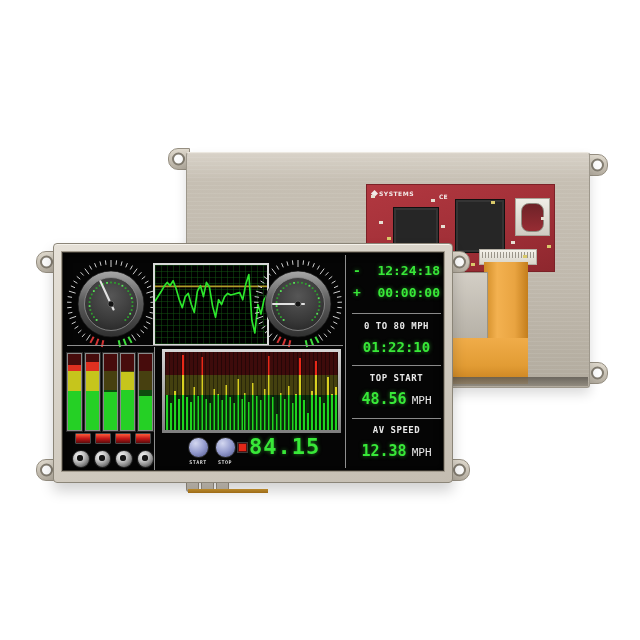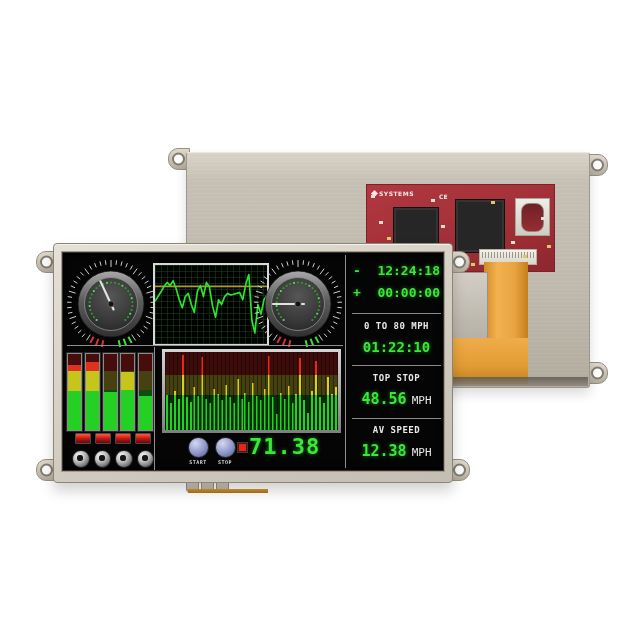--- a/index.html
+++ b/index.html
@@ -428,41 +428,41 @@
               <div class="sbar" style="height: 55%; background: linear-gradient(to top, rgb(31, 212, 31) 0px, rgb(31, 212, 31) 81.8%, rgb(216, 208, 32) 81.8%, rgb(216, 208, 32) 100%);"></div>
             </div>
           </div>
       </div>
 
       <div class="push-btn" style="left:125px;top:184px;"></div>
       <div class="btn-label" style="left:118px;top:206px;">START</div>
       <div class="push-btn" style="left:152px;top:184px;"></div>
       <div class="btn-label" style="left:145px;top:206px;">STOP</div>
       <div class="led"></div>
-      <div class="odometer seg7">71.38</div>
+      <div class="odometer seg7">84.15</div>
 
       <div class="rp">
         <div class="rp-row rp-flex" style="top:10px;">
           <span class="seg7" style="font-size:13px;">-</span>
           <span class="seg7" style="font-size:13px;">12:24:18</span>
         </div>
         <div class="rp-row rp-flex" style="top:32px;">
           <span class="seg7" style="font-size:13px;">+</span>
           <span class="seg7" style="font-size:13px;">00:00:00</span>
         </div>
         <div class="rp-hr" style="top:60px;"></div>
         <div class="rp-row" style="top:68px;">
           <div class="lbl">0 TO 80 MPH</div>
         </div>
         <div class="rp-row" style="top:78px;margin-top:8px;">
           <div class="val-c seg7" style="font-size:14px;">01:22:10</div>
         </div>
         <div class="rp-hr" style="top:112px;"></div>
         <div class="rp-row" style="top:120px;">
-          <div class="lbl">TOP STOP</div>
+          <div class="lbl">TOP START</div>
         </div>
         <div class="rp-row" style="top:136px;">
           <div class="val-c"><span class="seg7" style="font-size:15px;">48.56</span> <span class="unit">MPH</span></div>
         </div>
         <div class="rp-hr" style="top:165px;"></div>
         <div class="rp-row" style="top:172px;">
           <div class="lbl">AV SPEED</div>
         </div>
         <div class="rp-row" style="top:188px;">
           <div class="val-c"><span class="seg7" style="font-size:15px;">12.38</span> <span class="unit">MPH</span></div>

